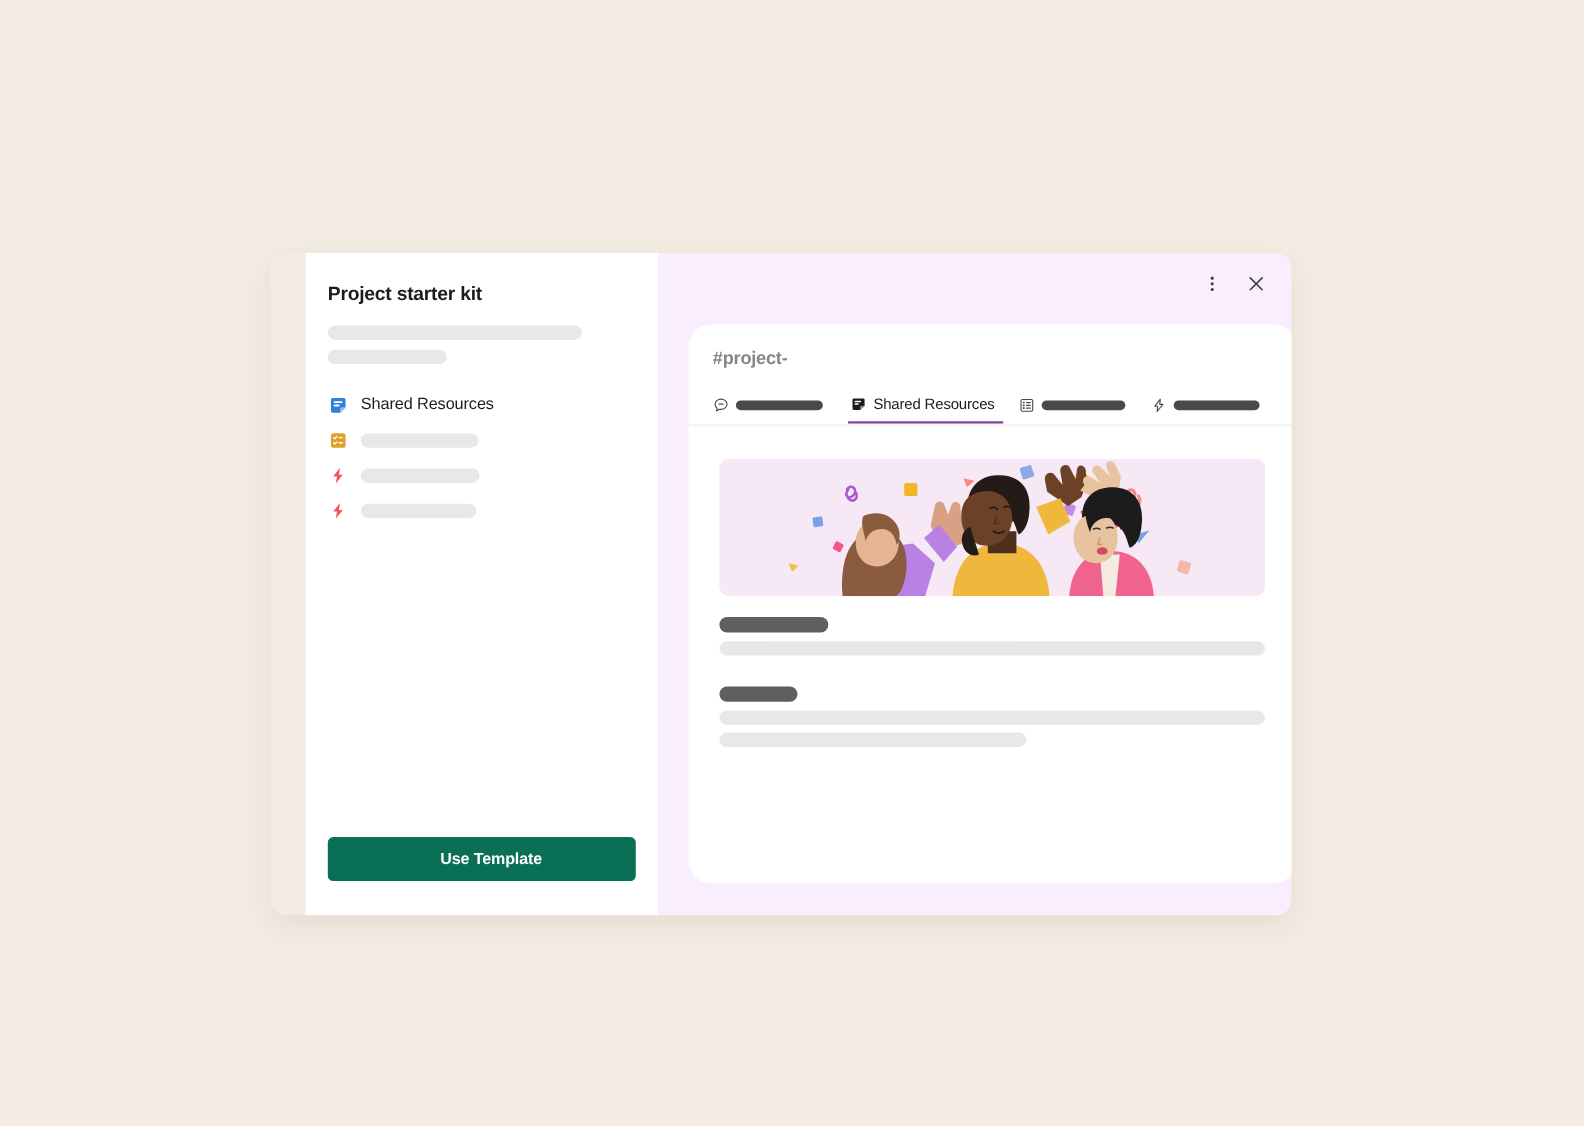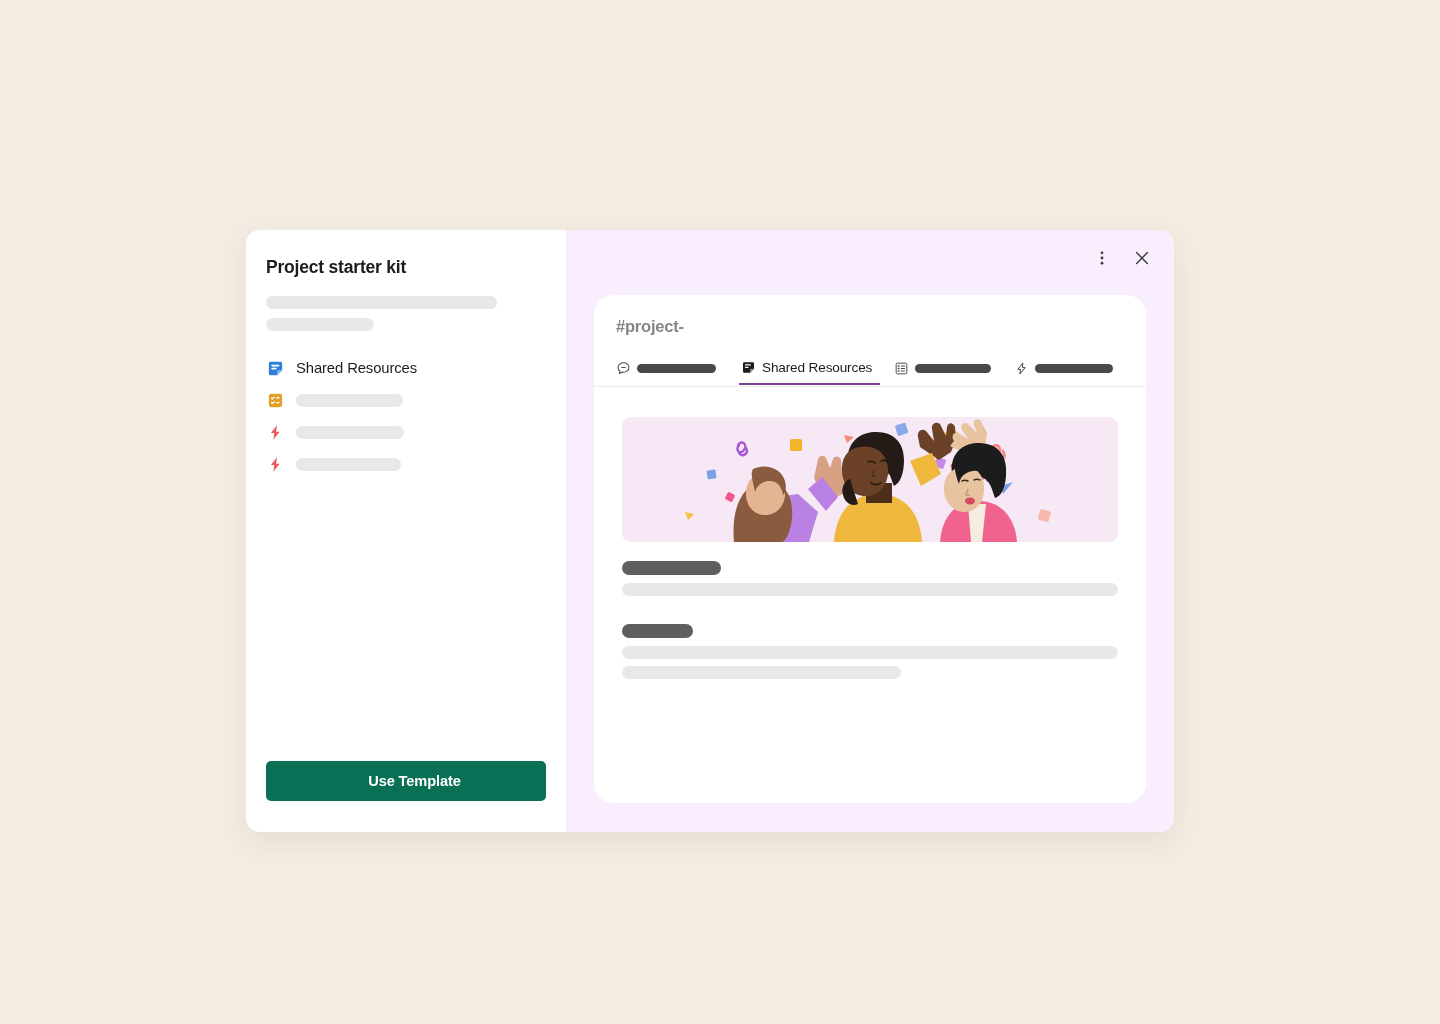--- a/index.html
+++ b/index.html
@@ -29,20 +29,21 @@
     box-shadow: 0 10px 28px rgba(60, 40, 20, 0.07);
   }
 
   
   .sidebar {
     width: 320px;
     height: 100%;
     background: #ffffff;
     position: relative;
     flex: 0 0 320px;
+    margin-left: 32px;
   }
 
   .sidebar-title {
     position: absolute;
     left: 20px;
     top: 27px;
     font-size: 17.5px;
     font-weight: bold;
     color: #1d1c1d;
     letter-spacing: -0.2px;

